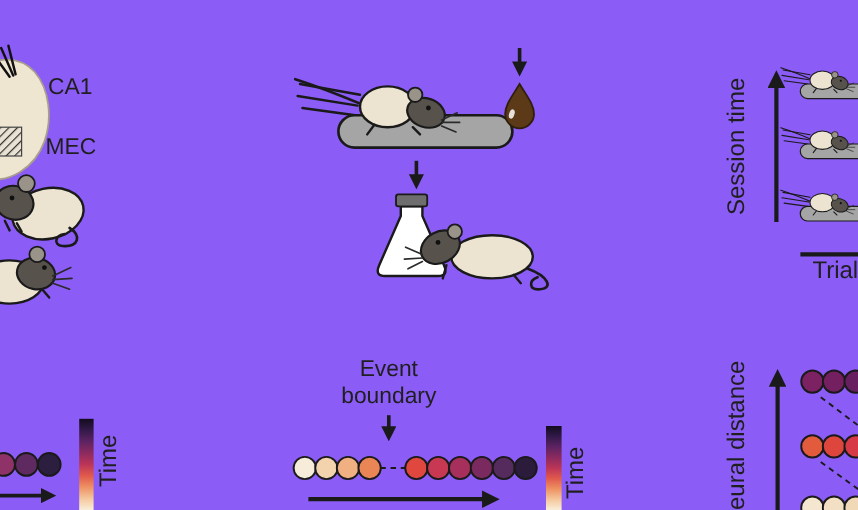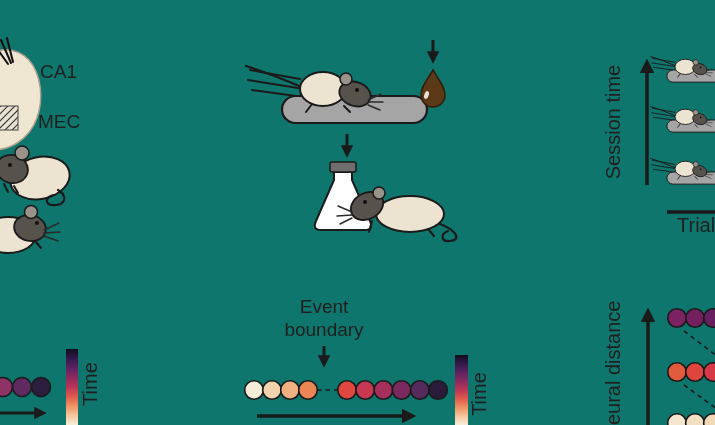--- a/index.html
+++ b/index.html
@@ -1,16 +1,16 @@
 <!DOCTYPE html>
 <html style="--ca1_label: #1e8a1e; --mec_label: #3535b5; --outline: #1a1a1a; --mouse_body: #ece4d1; --mouse_head: #57524c; --treadmill: #a5a5a5; --reward_drop: #5c3a17;"><head>
 <meta charset="utf-8">
 <style>
   html,body{margin:0;padding:0;background:#fff;}
-  .canvas{position:relative;width:715px;height:425px;background:#0f766e;overflow:hidden;}
+  .canvas{position:relative;width:715px;height:425px;background:#8b5cf6;overflow:hidden;}
   svg{display:block;}
   .lbl{font-family:"Liberation Sans",sans-serif;font-size:19px;fill:#1f1f1f;}
   .lbl-axis{font-family:"Liberation Sans",sans-serif;font-size:20px;fill:#1f1f1f;}
   .mbody{fill:var(--mouse_body);stroke:var(--outline);stroke-width:2;}
   .mhead{fill:var(--mouse_head);stroke:var(--outline);stroke-width:1.8;}
   .mear{fill:#9a938a;stroke:var(--outline);stroke-width:1.5;}
   .ln{stroke:var(--outline);stroke-width:2;fill:none;stroke-linecap:round;}
   .tail{stroke:var(--outline);stroke-width:2.2;fill:none;stroke-linecap:round;}
   .whisk{stroke:#2a2a2a;stroke-width:1.4;fill:none;stroke-linecap:round;}
   .leg{stroke:var(--outline);stroke-width:2;fill:none;stroke-linecap:round;}

